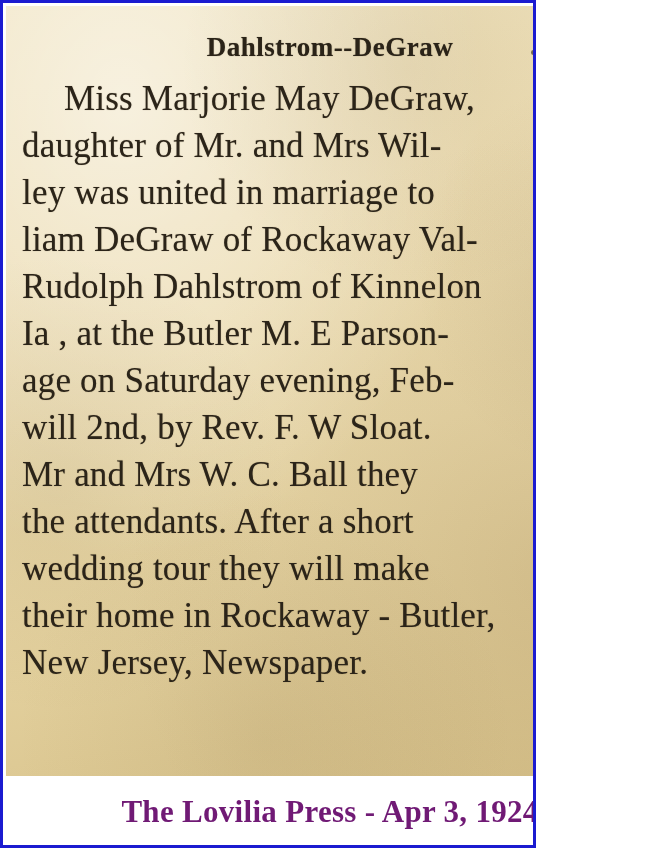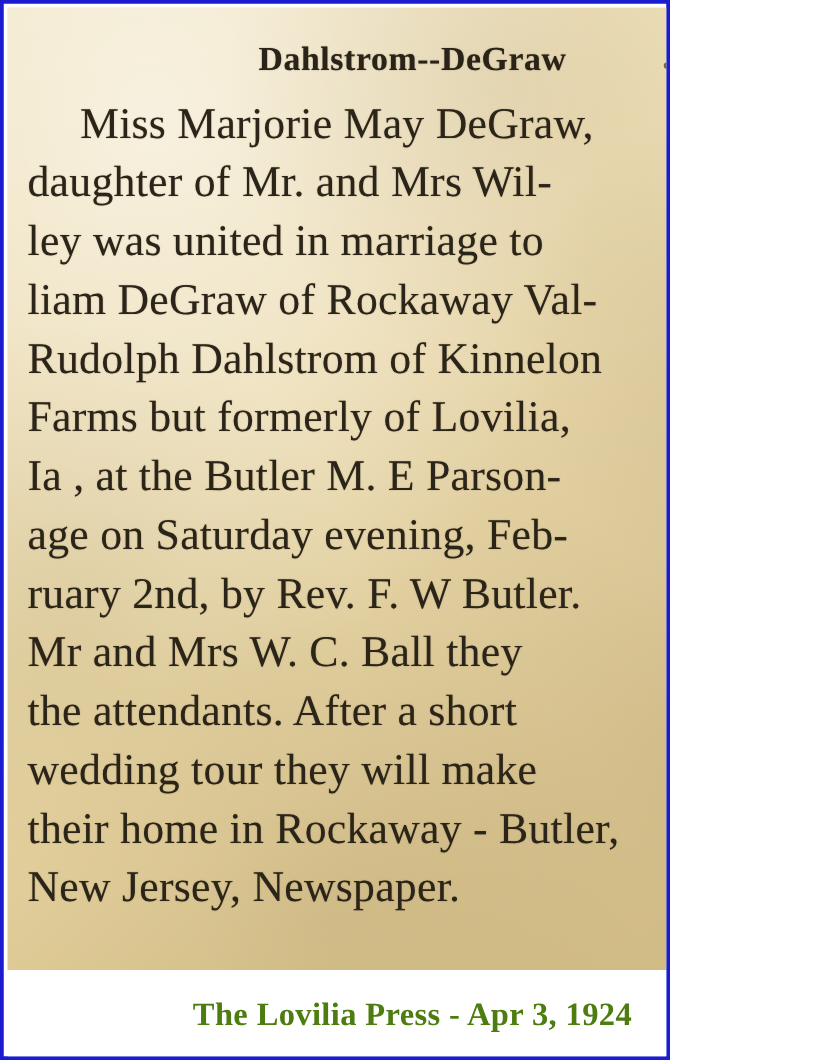--- a/index.html
+++ b/index.html
@@ -104,45 +104,44 @@
     width: 648px;
     height: 72px;
     background: #ffffff;
     display: flex;
     align-items: center;
     justify-content: center;
   }
   .caption-text {
     font-family: "Liberation Serif", serif;
     font-weight: bold;
-    font-size: 26px;
-    color: #4d7c0f;
+    font-size: 31px;
+    color: #701a75;
     letter-spacing: 0.3px;
   }
 </style>
 </head>
 <body>
 
 <div class="page">
 
   <div class="clipping">
 
     <div class="headline">Dahlstrom--DeGraw</div>
     <div class="headline-dot"></div>
 
     <div class="article">
       <span class="line first">Miss  Marjorie  May  DeGraw,</span>
       <span class="line">daughter  of  Mr.  and Mrs   Wil-</span>
       <span class="line">ley  was  united in   marriage  to</span>
       <span class="line">liam  DeGraw of  Rockaway  Val-</span>
       <span class="line">Rudolph  Dahlstrom  of   Kinnelon</span>
-      <span class="line">Farms but  formerly  of  Lovilia,</span>
       <span class="line">Ia ,  at  the  Butler M. E   Parson-</span>
       <span class="line">age on  Saturday  evening,  Feb-</span>
-      <span class="line">ruary 2nd,  by  Rev.  F.  W   Butler.</span>
+      <span class="line">will 2nd,  by  Rev.  F.  W   Sloat.</span>
       <span class="line">Mr  and Mrs    W.  C.   Ball  they</span>
       <span class="line">the  attendants.   After  a  short</span>
       <span class="line">wedding   tour  they  will  make</span>
       <span class="line">their  home  in  Rockaway  -  Butler,</span>
       <span class="line">New Jersey,  Newspaper.</span>
     </div>
 
   </div>
 
   <div class="caption-bar">

